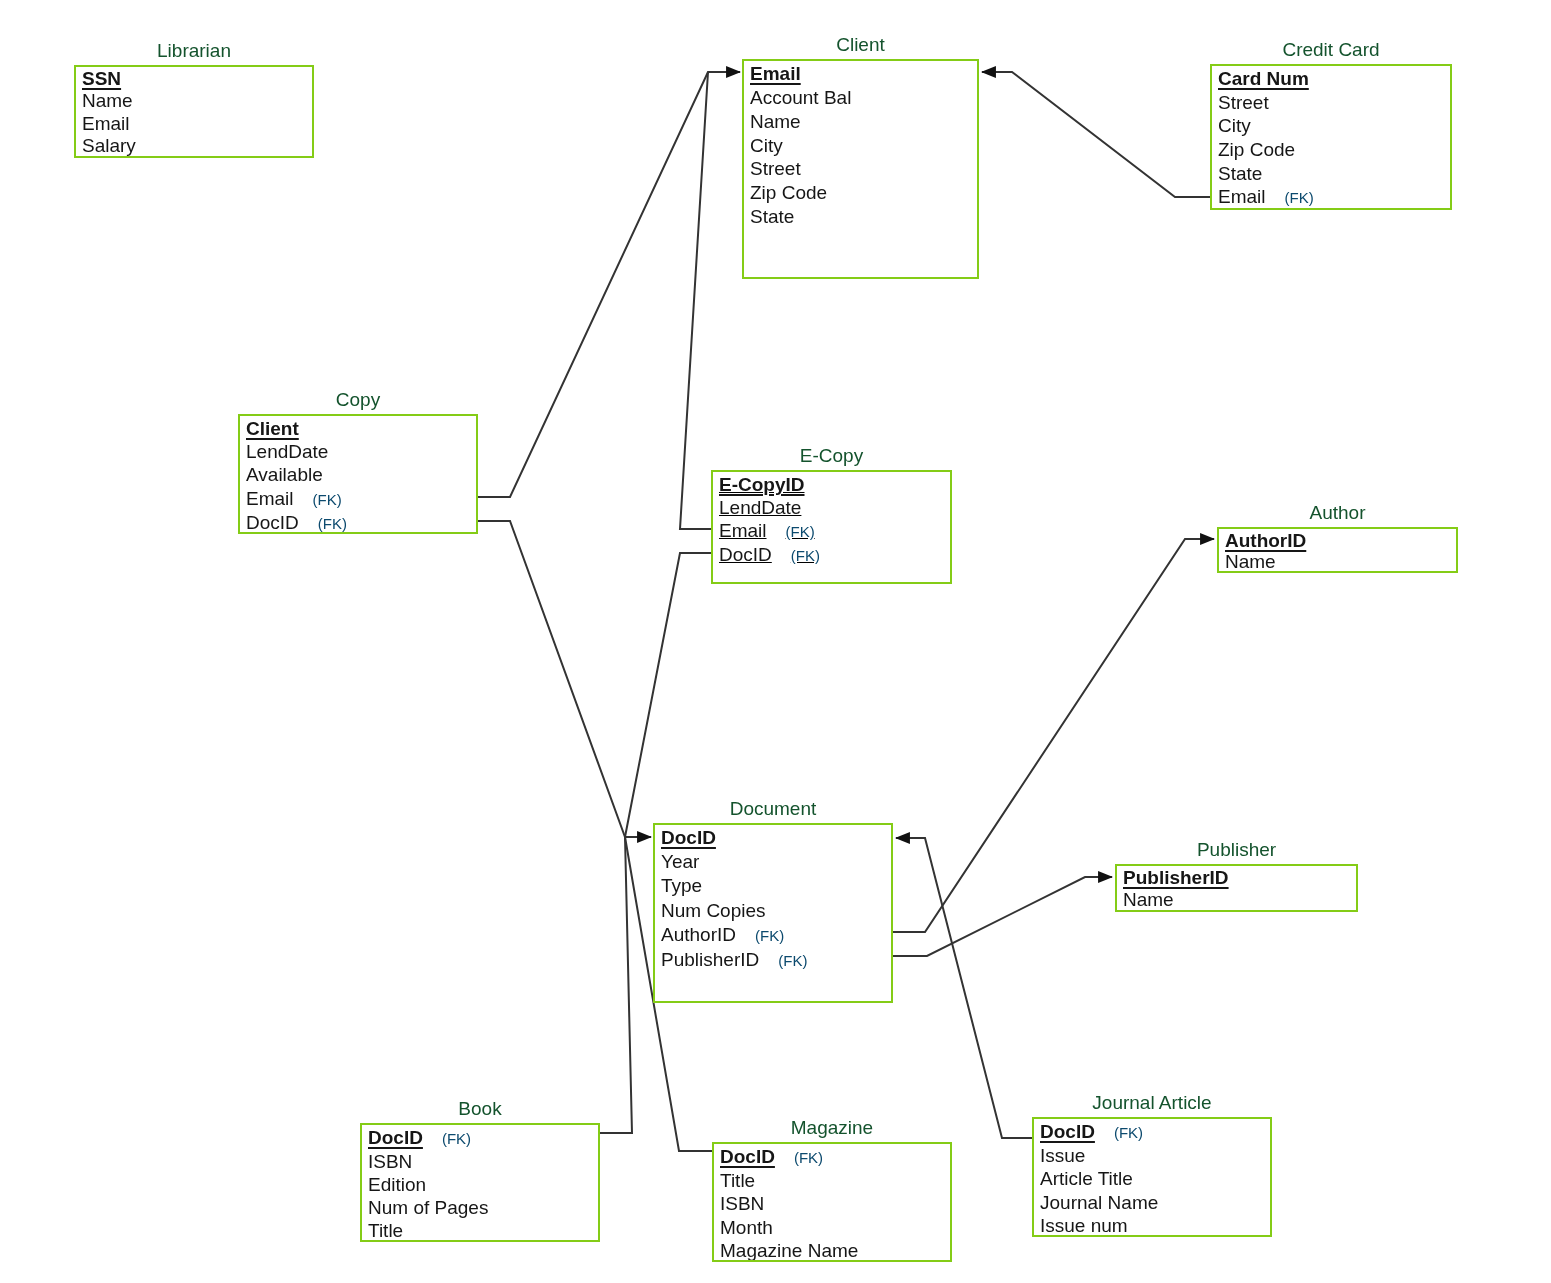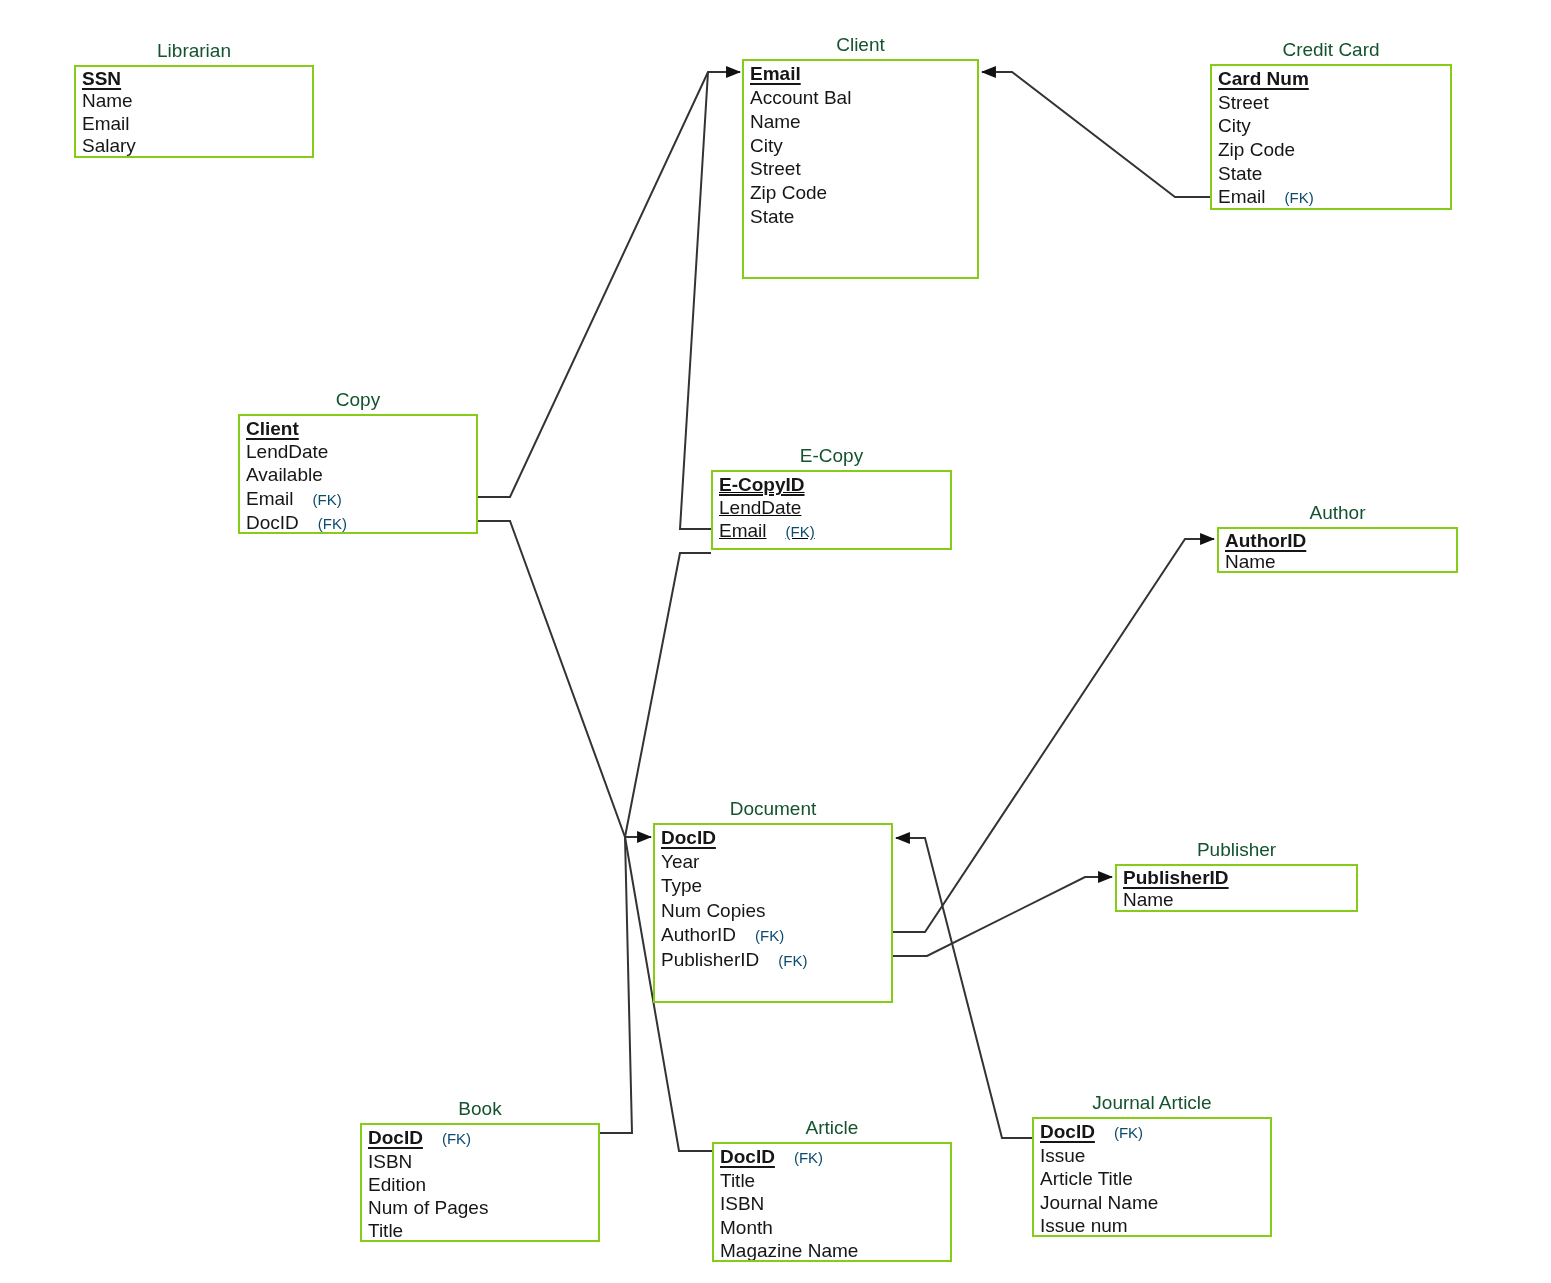--- a/index.html
+++ b/index.html
@@ -87,21 +87,21 @@
       <div class="entity" style="left: 238px; top: 414px; width: 240px; height: 120px;">
         <div class="entity-title">Copy</div>
         <div class="entity-box" style="line-height: 23.2px;">
           <div class="field"><span class="fname pk">Client</span></div>
           <div class="field"><span class="fname">LendDate</span></div>
           <div class="field"><span class="fname">Available</span></div>
           <div class="field"><span class="fname">Email</span><span class="fk-tag">(FK)</span></div>
           <div class="field"><span class="fname">DocID</span><span class="fk-tag">(FK)</span></div>
         </div>
       </div>
-      <div class="entity" style="left: 711px; top: 470px; width: 241px; height: 80px;">
+      <div class="entity" style="left: 711px; top: 470px; width: 241px; height: 114px;">
         <div class="entity-title">E-Copy</div>
         <div class="entity-box" style="line-height: 23px; text-decoration: underline;">
           <div class="field"><span class="fname pk">E-CopyID</span></div>
           <div class="field"><span class="fname">LendDate</span></div>
           <div class="field"><span class="fname">Email</span><span class="fk-tag">(FK)</span></div>
           <div class="field"><span class="fname">DocID</span><span class="fk-tag">(FK)</span></div>
         </div>
       </div>
       <div class="entity" style="left: 1217px; top: 527px; width: 241px; height: 46px;">
         <div class="entity-title">Author</div>
@@ -132,21 +132,21 @@
         <div class="entity-title">Book</div>
         <div class="entity-box" style="line-height: 23px;">
           <div class="field"><span class="fname pk">DocID</span><span class="fk-tag">(FK)</span></div>
           <div class="field"><span class="fname">ISBN</span></div>
           <div class="field"><span class="fname">Edition</span></div>
           <div class="field"><span class="fname">Num of Pages</span></div>
           <div class="field"><span class="fname">Title</span></div>
         </div>
       </div>
       <div class="entity" style="left: 712px; top: 1142px; width: 240px; height: 120px;">
-        <div class="entity-title">Article</div>
+        <div class="entity-title">Magazine</div>
         <div class="entity-box" style="line-height: 23.2px;">
           <div class="field"><span class="fname pk">DocID</span><span class="fk-tag">(FK)</span></div>
           <div class="field"><span class="fname">Title</span></div>
           <div class="field"><span class="fname">ISBN</span></div>
           <div class="field"><span class="fname">Month</span></div>
           <div class="field"><span class="fname">Magazine Name</span></div>
         </div>
       </div>
       <div class="entity" style="left: 1032px; top: 1117px; width: 240px; height: 120px;">
         <div class="entity-title">Journal Article</div>

